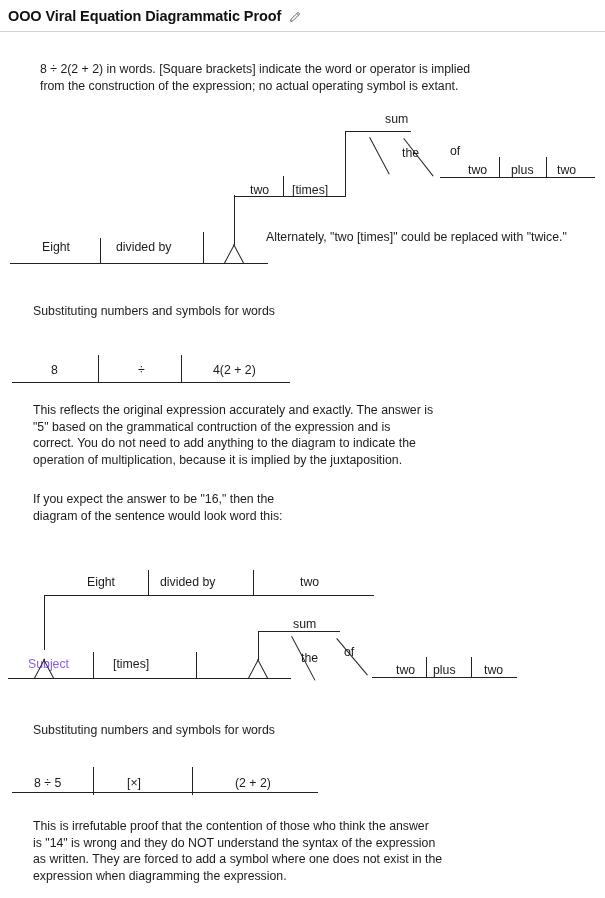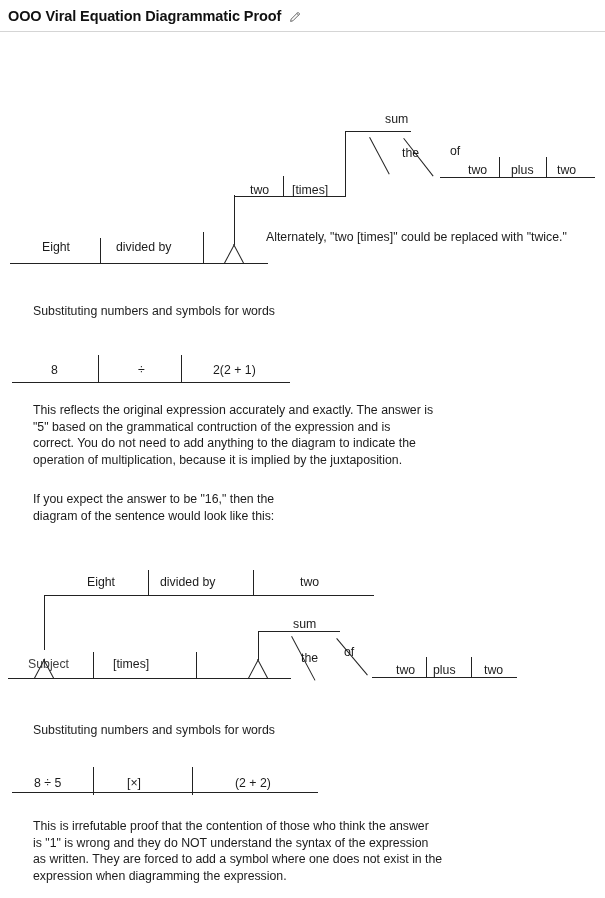--- a/index.html
+++ b/index.html
@@ -55,21 +55,21 @@
     color: #1c1c1c;
     white-space: pre-wrap;
   }
   .diagword {
     position: absolute;
     font-size: 12.3px;
     color: #1c1c1c;
     white-space: nowrap;
   }
   .faint {
-    color: #404040;
+    color: #8b5cf6;
     text-align: center;
   }
   
   .hline {
     position: absolute;
     border-top: 1.3px solid #222;
     height: 0;
   }
   .vline {
     position: absolute;
@@ -98,20 +98,22 @@
   <div id="header">
     <span id="title">OOO Viral Equation Diagrammatic Proof</span>
     <span id="edit-icon">
       <svg width="13" height="13" viewBox="0 0 16 16">
         <path d="M12.3 1.6l2.1 2.1-8.4 8.4-2.8.7.7-2.8 8.4-8.4z" fill="none" stroke="#555" stroke-width="1.1"></path>
         <path d="M10.9 3l2.1 2.1" stroke="#555" stroke-width="1.1" fill="none"></path>
       </svg>
     </span>
   </div>
 
+  <div class="txt" style="left:40px; top:61px; width:500px;">8 ÷ 2(2 + 2) in words. [Square brackets] indicate the word or operator is implied
+from the construction of the expression; no actual operating symbol is extant.</div>
 
   <div class="hline" style="left:10px; top:263px; width:258px;"></div>
   <div class="vline" style="left:100px; top:238px; height:26px;"></div>
   <div class="vline" style="left:203px; top:232px; height:32px;"></div>
   <div class="diagword" style="left:42px; top:240px;">Eight</div>
   <div class="diagword" style="left:116px; top:240px;">divided by</div>
 
   <div class="diag" style="left:224px; top:263px; width:22px; transform:rotate(-62deg);"></div>
   <div class="diag" style="left:234px; top:244px; width:22px; transform:rotate(62deg);"></div>
   <div class="vline" style="left:234px; top:195px; height:49px;"></div>
@@ -140,29 +142,29 @@
 
   <div class="txt" style="left:266px; top:229px; width:340px;">Alternately, "two [times]" could be replaced with "twice."</div>
 
   <div class="txt" style="left:33px; top:303px; width:400px;">Substituting numbers and symbols for words</div>
 
   <div class="hline" style="left:12px; top:382px; width:278px;"></div>
   <div class="vline" style="left:98px; top:355px; height:28px;"></div>
   <div class="vline" style="left:181px; top:355px; height:28px;"></div>
   <div class="diagword" style="left:51px; top:363px;">8</div>
   <div class="diagword" style="left:138px; top:363px;">÷</div>
-  <div class="diagword" style="left:213px; top:363px;">2(2 + 1)</div>
+  <div class="diagword" style="left:213px; top:363px;">4(2 + 2)</div>
 
   <div class="txt" style="left:33px; top:402px; width:460px;">This reflects the original expression accurately and exactly. The answer is
 "5" based on the grammatical contruction of the expression and is
 correct. You do not need to add anything to the diagram to indicate the
 operation of multiplication, because it is implied by the juxtaposition.</div>
 
   <div class="txt" style="left:33px; top:491px; width:400px;">If you expect the answer to be "16," then the
-diagram of the sentence would look like this:</div>
+diagram of the sentence would look word this:</div>
 
   <div class="hline" style="left:44px; top:595px; width:330px;"></div>
   <div class="vline" style="left:148px; top:570px; height:26px;"></div>
   <div class="vline" style="left:253px; top:570px; height:26px;"></div>
   <div class="diagword" style="left:87px; top:575px;">Eight</div>
   <div class="diagword" style="left:160px; top:575px;">divided by</div>
   <div class="diagword" style="left:300px; top:575px;">two</div>
 
   <div class="vline" style="left:44px; top:595px; height:55px;"></div>
 
@@ -198,18 +200,18 @@
   <div class="txt" style="left:33px; top:722px; width:400px;">Substituting numbers and symbols for words</div>
 
   <div class="hline" style="left:12px; top:792px; width:306px;"></div>
   <div class="vline" style="left:93px; top:767px; height:28px;"></div>
   <div class="vline" style="left:192px; top:767px; height:28px;"></div>
   <div class="diagword" style="left:34px; top:776px;">8 ÷ 5</div>
   <div class="diagword" style="left:127px; top:776px;">[×]</div>
   <div class="diagword" style="left:235px; top:776px;">(2 + 2)</div>
 
   <div class="txt" style="left:33px; top:818px; width:470px;">This is irrefutable proof that the contention of those who think the answer
-is "1" is wrong and they do NOT understand the syntax of the expression
+is "14" is wrong and they do NOT understand the syntax of the expression
 as written. They are forced to add a symbol where one does not exist in the
 expression when diagramming the expression.</div>
 
   <div id="scrollbar"></div>
 </div>
 
 </body></html>

